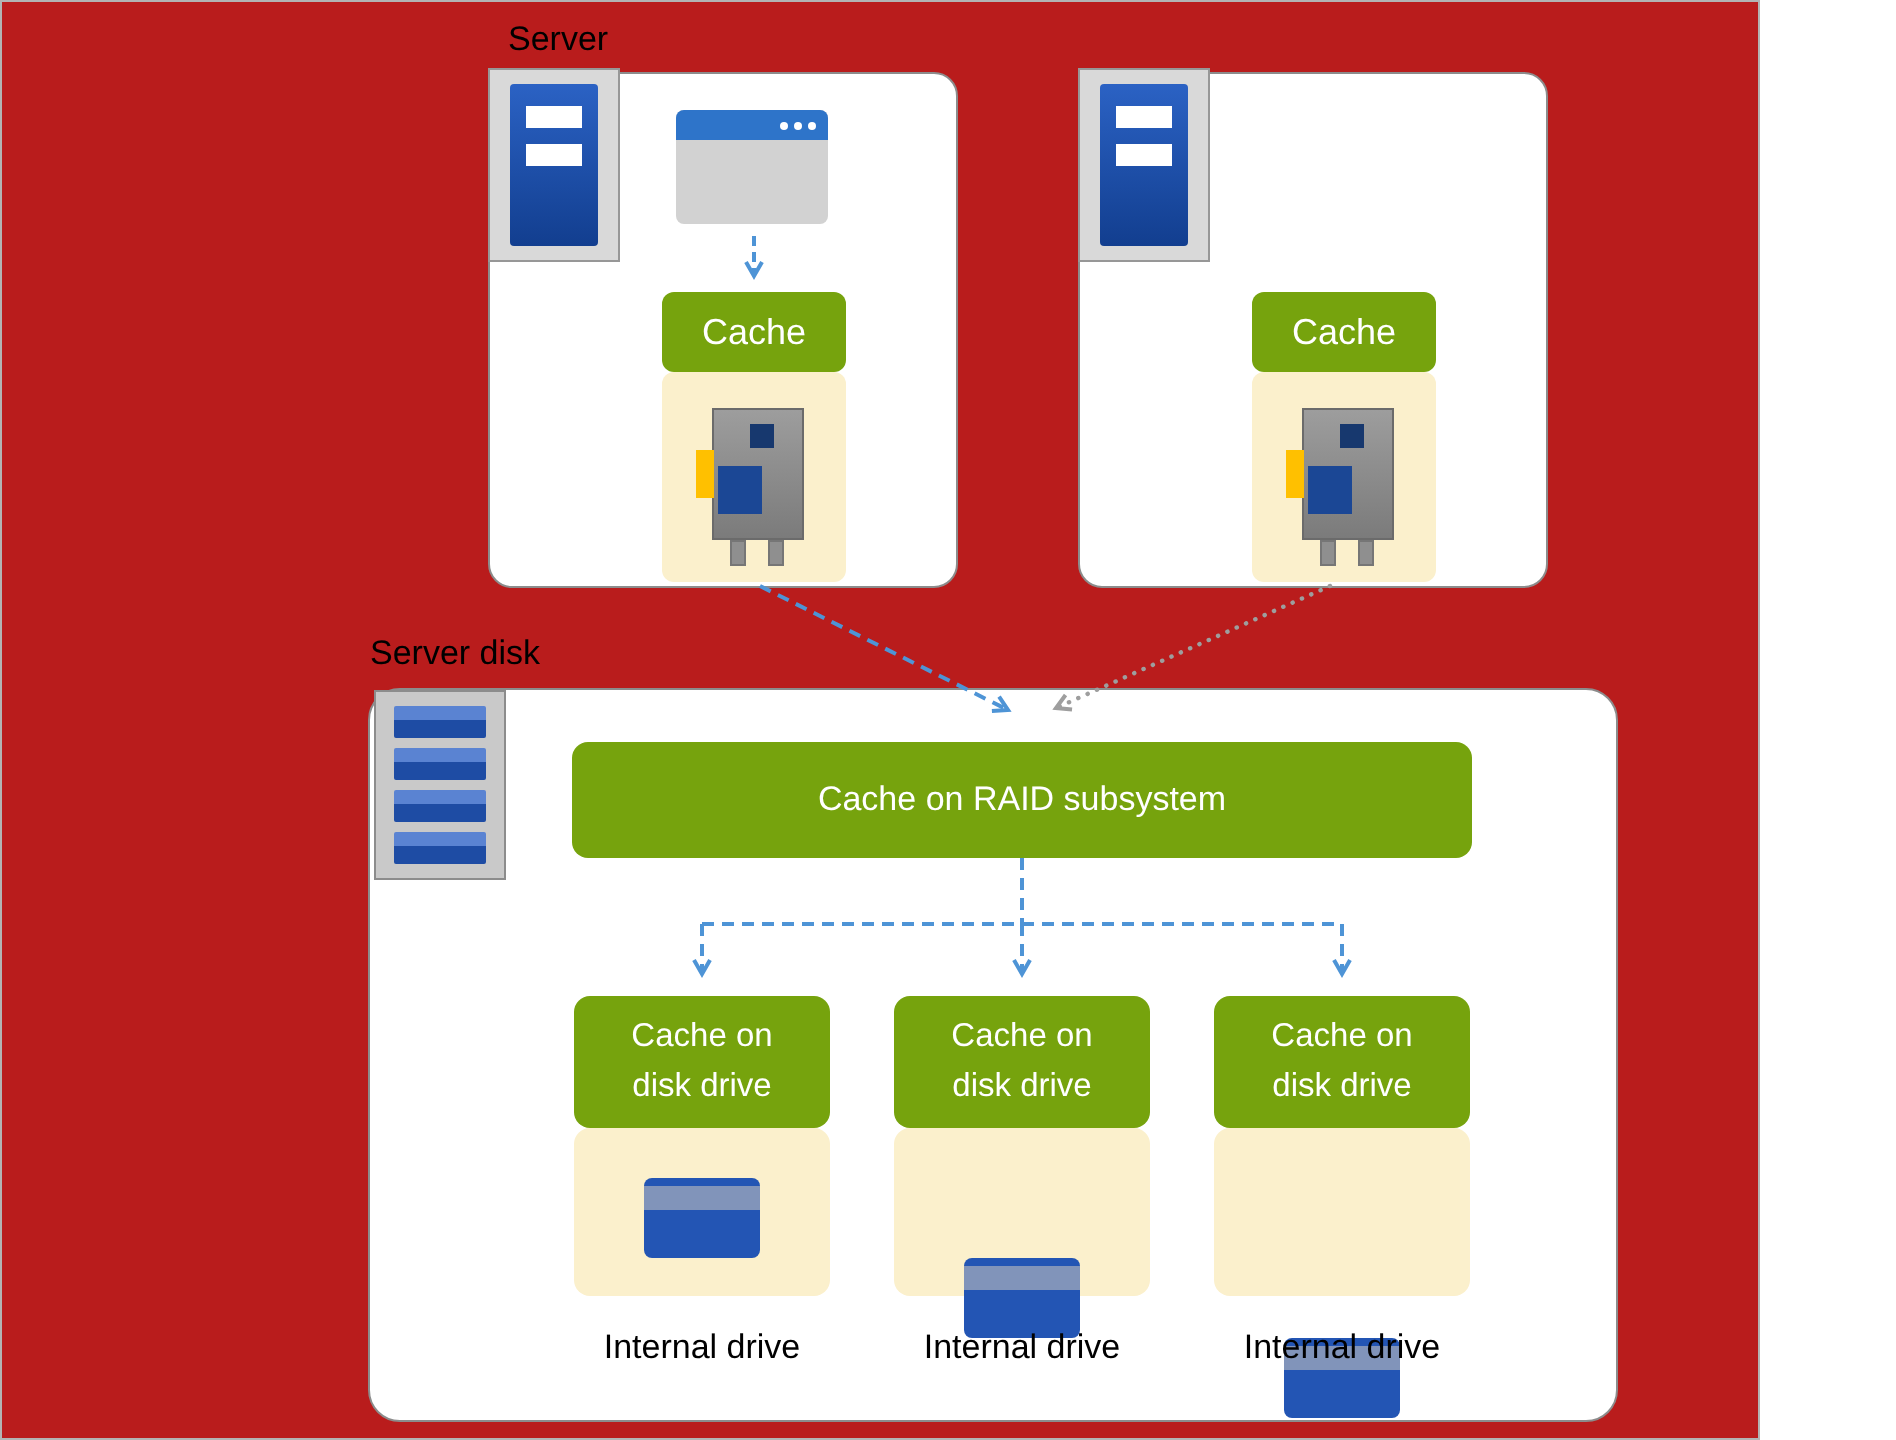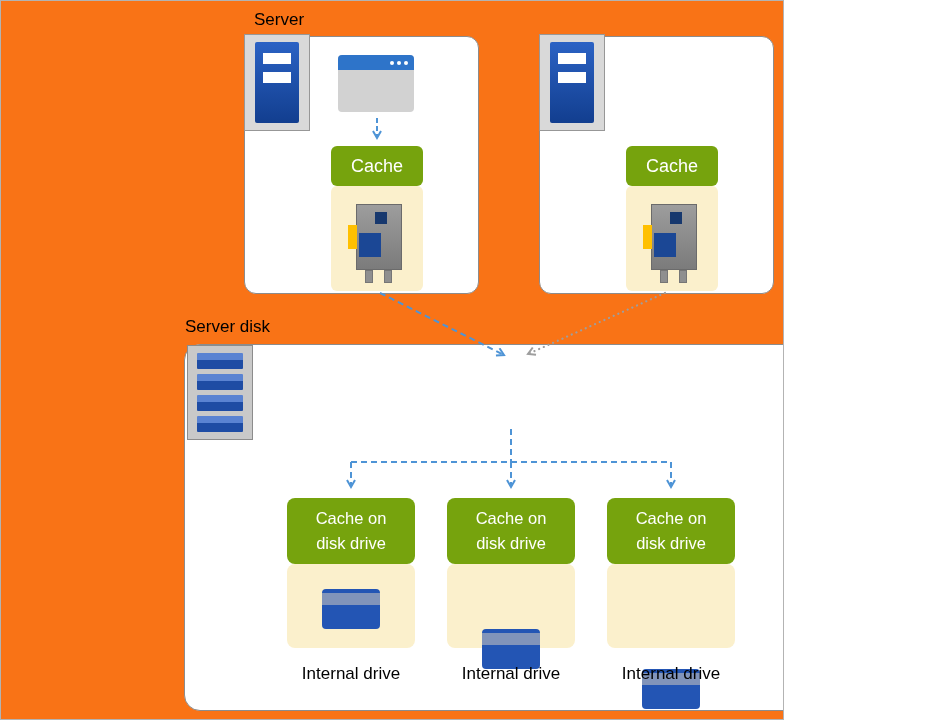--- a/index.html
+++ b/index.html
@@ -1,18 +1,18 @@
 <!DOCTYPE html>
 <html><head>
 <meta charset="utf-8">
 <style>
   * { margin:0; padding:0; box-sizing:border-box; }
   html,body { background:#ffffff; }
   body { font-family:"Liberation Sans", sans-serif; color:#000; }
-  .canvas { position:relative; width:784px; height:720px; background:#f97316; border:1px solid #b3b3b3; overflow:hidden; }
+  .canvas { position:relative; width:880px; height:720px; background:#b91c1c; border:1px solid #b3b3b3; overflow:hidden; }
   .abs { position:absolute; }
   .label { font-size:17px; color:#000; white-space:nowrap; }
   .node-box { border:1.5px solid #8c8c8c; border-radius:12px; background:#fff; }
   .shared-box { border:1.5px solid #8c8c8c; border-radius:16px; background:#fff; }
   .green { background:#76a30d; color:#fff; display:flex; align-items:center; justify-content:center; text-align:center; }
   .cache-sm { width:92px; height:40px; border-radius:6px; font-size:18px; }
   .cream { background:#fbf0cc; border-radius:6px; }
   .cream-sm { width:92px; height:105px; }
   .raid-cache { width:450px; height:58px; border-radius:8px; font-size:17px; }
   .cache-drive { width:128px; height:66px; border-radius:8px; font-size:16.5px; line-height:1.5; padding:14px 14px; }
@@ -100,20 +100,21 @@
     <div class="hba-pin p2"></div>
   </div>
 
   <div class="abs shared-box" style="left:183px;top:343px;width:625px;height:367px"></div>
   <div class="abs disk-array" style="left:186px;top:344px">
     <div class="disk-bar"></div>
     <div class="disk-bar"></div>
     <div class="disk-bar"></div>
     <div class="disk-bar"></div>
   </div>
+  <div class="abs green raid-cache" style="left:285px;top:370px">Cache on RAID subsystem</div>
 
   <div class="abs green cache-drive" style="left:286px;top:497px">Cache on disk drive</div>
   <div class="abs cream cream-drive" style="left:286px;top:563px"></div>
   <div class="abs drive-icon" style="left:321px;top:588px">
       <div class="drive-top"></div>
     </div>
   <div class="abs label center-label" style="left:270px;top:663px">Internal drive</div>
 
   <div class="abs green cache-drive" style="left:446px;top:497px">Cache on disk drive</div>
   <div class="abs cream cream-drive" style="left:446px;top:563px"></div>

